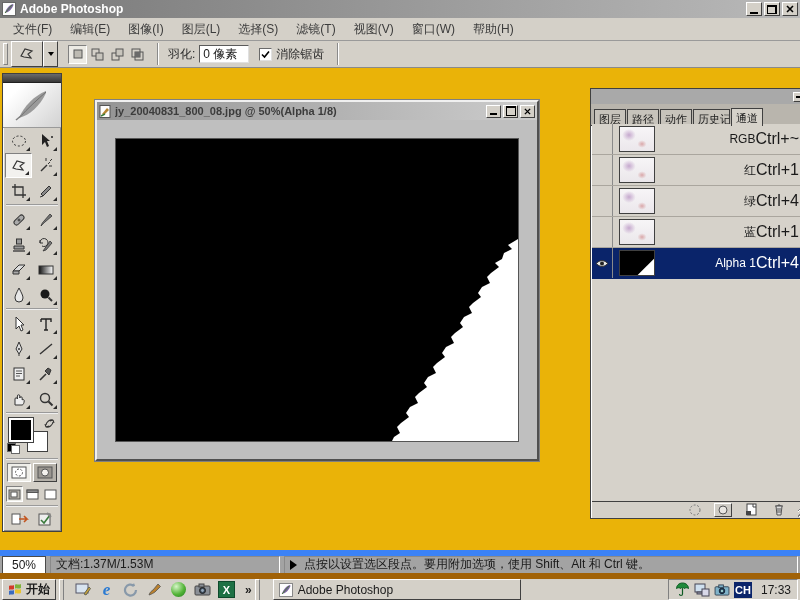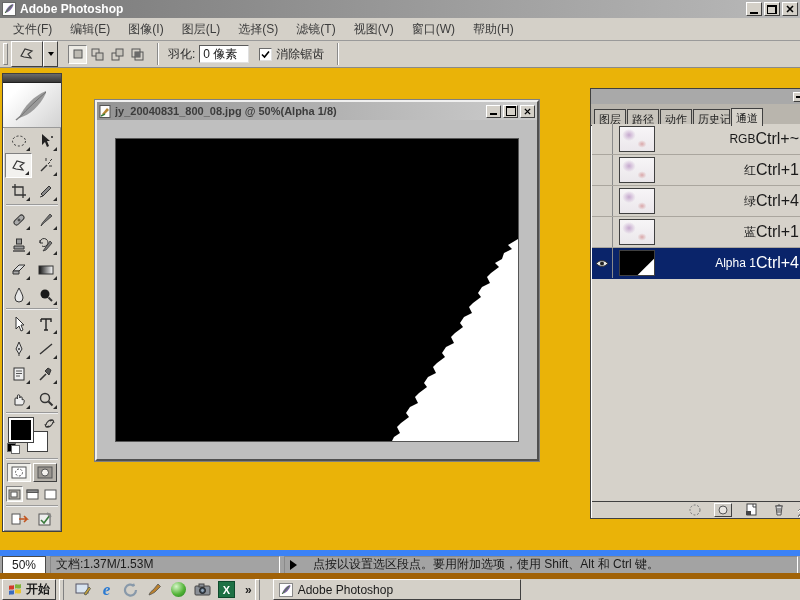--- a/index.html
+++ b/index.html
@@ -126,21 +126,21 @@
      linear-gradient(135deg,transparent 0 5px,#808080 5px 6px,#fff 6px 7px,transparent 7px 9px,#808080 9px 10px,#fff 10px 11px,transparent 11px 13px,#808080 13px 14px,#fff 14px);}
 
   
   #statusbar{left:0;top:550px;width:800px;height:23px;background:#a3a3a3;border-top:6px solid #3b82f6;
              display:flex;align-items:center;padding:0 2px;box-sizing:border-box;gap:4px;}
   .status-zoom{width:44px;height:18px;background:#fff;border:1px solid #4a4a4a;display:flex;align-items:center;
                justify-content:center;font-size:12px;box-sizing:border-box;}
   .status-panel{height:18px;border:1px solid;border-color:#8a8a8a #fff #fff #8a8a8a;display:flex;align-items:center;
                 font-size:12px;box-sizing:border-box;padding:0 5px;white-space:nowrap;overflow:hidden;}
   .status-doc{width:230px;}
-  .status-hint{flex:1;gap:16px;}
+  .status-hint{flex:1;gap:7px;}
   .hint-arrow{width:0;height:0;border-top:5px solid transparent;border-bottom:5px solid transparent;border-left:7px solid #000;flex:none;}
 
   
   #taskbar{left:0;top:573px;width:800px;height:27px;background:#d4d0c8;border-top:6px solid #a16207;
            display:flex;align-items:center;padding:0 2px;box-sizing:border-box;}
   .start-btn{height:21px;border:1px solid;border-color:#fff #404040 #404040 #fff;background:#d4d0c8;
              display:flex;align-items:center;gap:3px;padding:0 5px;font-weight:bold;font-size:12px;box-sizing:border-box;}
   .ql{display:flex;align-items:center;gap:5px;margin-left:6px;}
   .ql-icon{width:19px;height:19px;display:flex;align-items:center;justify-content:center;}
   .ie-e{font-family:"Liberation Serif",serif;font-style:italic;font-weight:bold;font-size:17px;color:#2a7ad2;line-height:1;}
@@ -662,13 +662,34 @@
   </div>
   <div class="grip-v"></div>
   <div class="task-btn">
     <svg width="14" height="14" viewBox="0 0 14 14">
       <rect x="0.5" y="0.5" width="13" height="13" fill="#fdfdfd" stroke="#888"></rect>
       <path d="M11 2 C7 3 4 7 3 11 C7 10 10 7 11.5 3 Z" fill="#7b64a0"></path>
       <path d="M3 11 L10 3" stroke="#4a7a3a" stroke-width="1" fill="none"></path>
     </svg>
     <span>Adobe Photoshop</span>
   </div>
+  <div class="tray">
+    <svg width="15" height="15" viewBox="0 0 15 15">
+      <path d="M7.5 1 C3.5 1 1.5 4 1.5 6.5 C3 5.5 4.5 5.5 5.5 6.5 C6 5.5 7 5.5 7.5 6.5 C8 5.5 9 5.5 9.5 6.5 C10.5 5.5 12 5.5 13.5 6.5 C13.5 4 11.5 1 7.5 1 Z" fill="#1f8a3a" stroke="#0c5a22"></path>
+      <path d="M7.5 6.5 V12 a1.5 1.5 0 0 1 -3 0" fill="none" stroke="#0c5a22" stroke-width="1.2"></path>
+    </svg>
+    <svg width="16" height="14" viewBox="0 0 16 14">
+      <rect x="1" y="1" width="10" height="8" fill="#cfe0ef" stroke="#445"></rect>
+      <rect x="3" y="9" width="6" height="2" fill="#99a" stroke="#445"></rect>
+      <rect x="8" y="6" width="7" height="7" fill="#d8d8e8" stroke="#445"></rect>
+    </svg>
+    <svg width="16" height="12" viewBox="0 0 17 13">
+      <rect x="1" y="3" width="15" height="9" rx="1" fill="#7fb2c9" stroke="#345"></rect>
+      <rect x="5" y="1" width="5" height="3" fill="#7fb2c9" stroke="#345"></rect>
+      <circle cx="8.5" cy="7.5" r="3" fill="#26435a" stroke="#123"></circle>
+        <circle cx="8.5" cy="7.5" r="1.3" fill="#9cc"></circle>
+    </svg>
+    <div class="ch-badge">
+      <span>CH</span>
+    </div>
+    <span class="tray-time">17:33</span>
+  </div>
 </div>
 
 </body></html>

